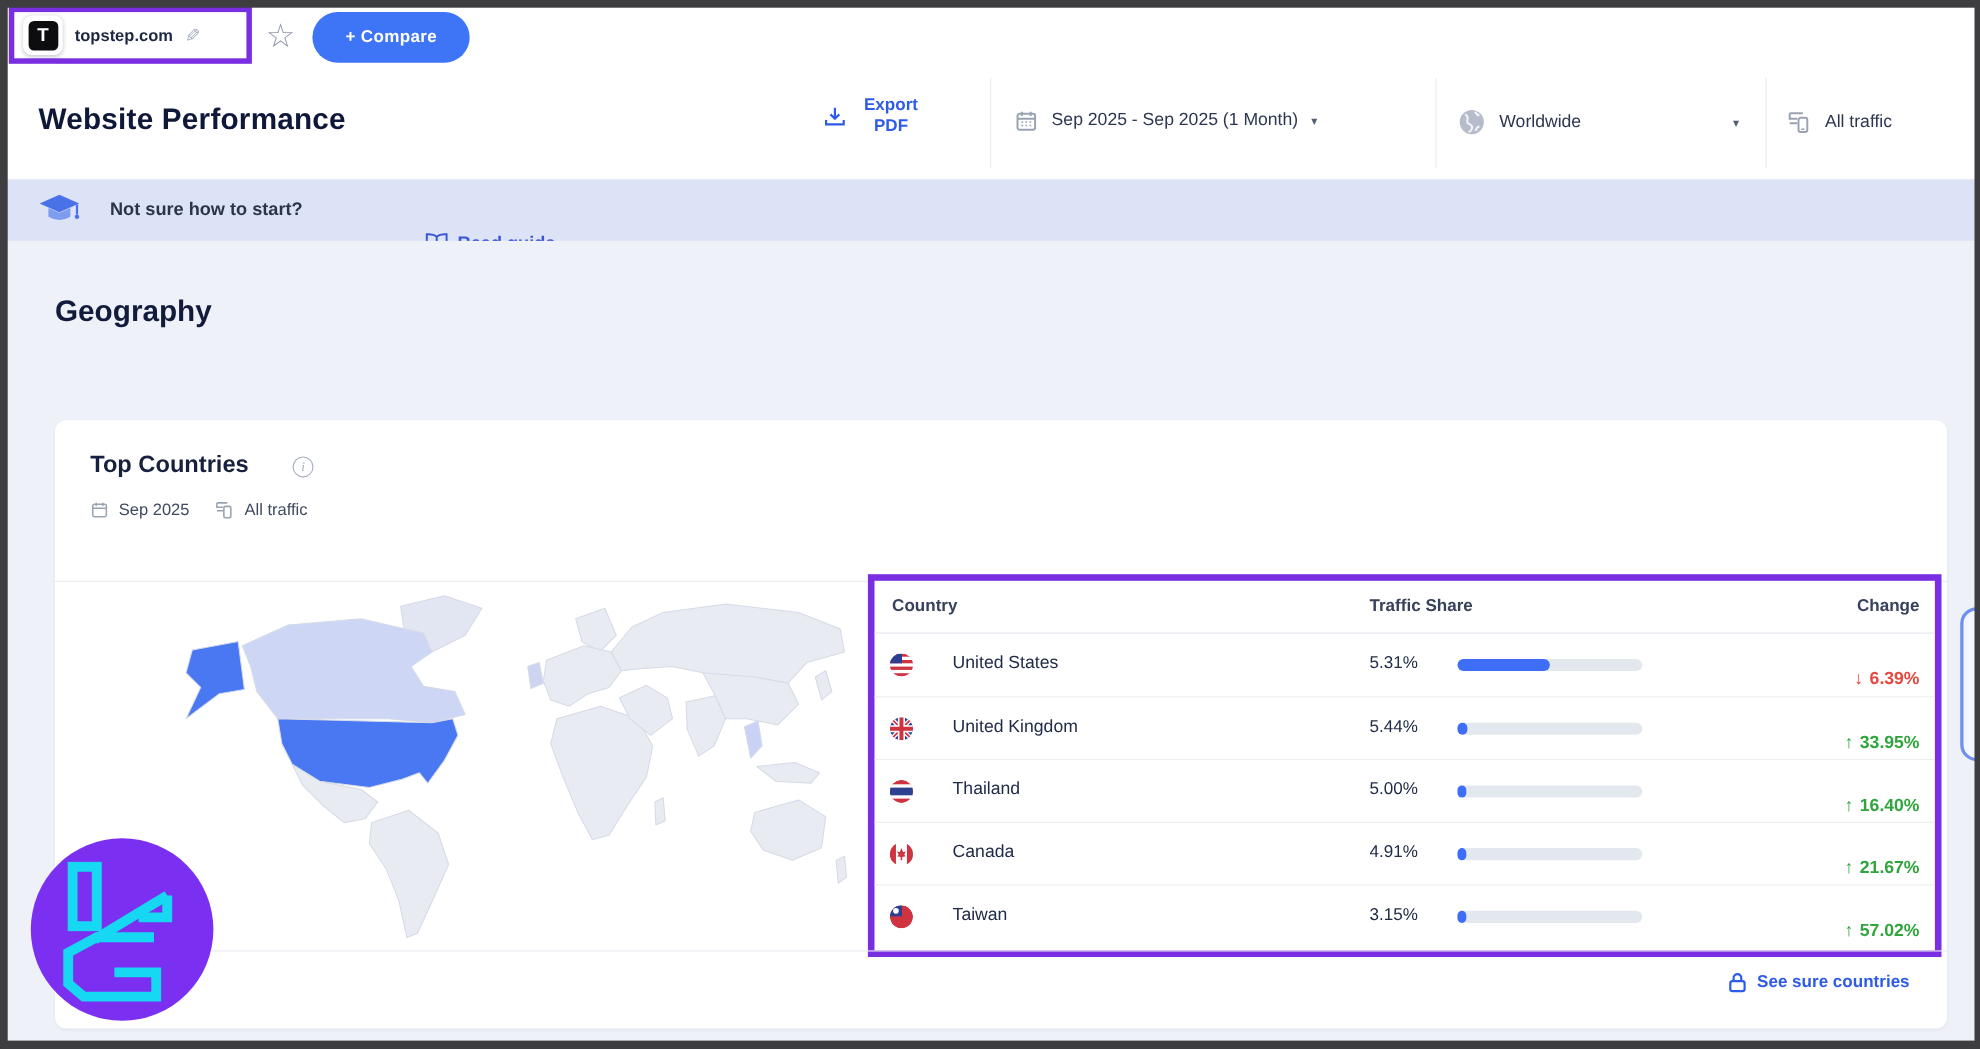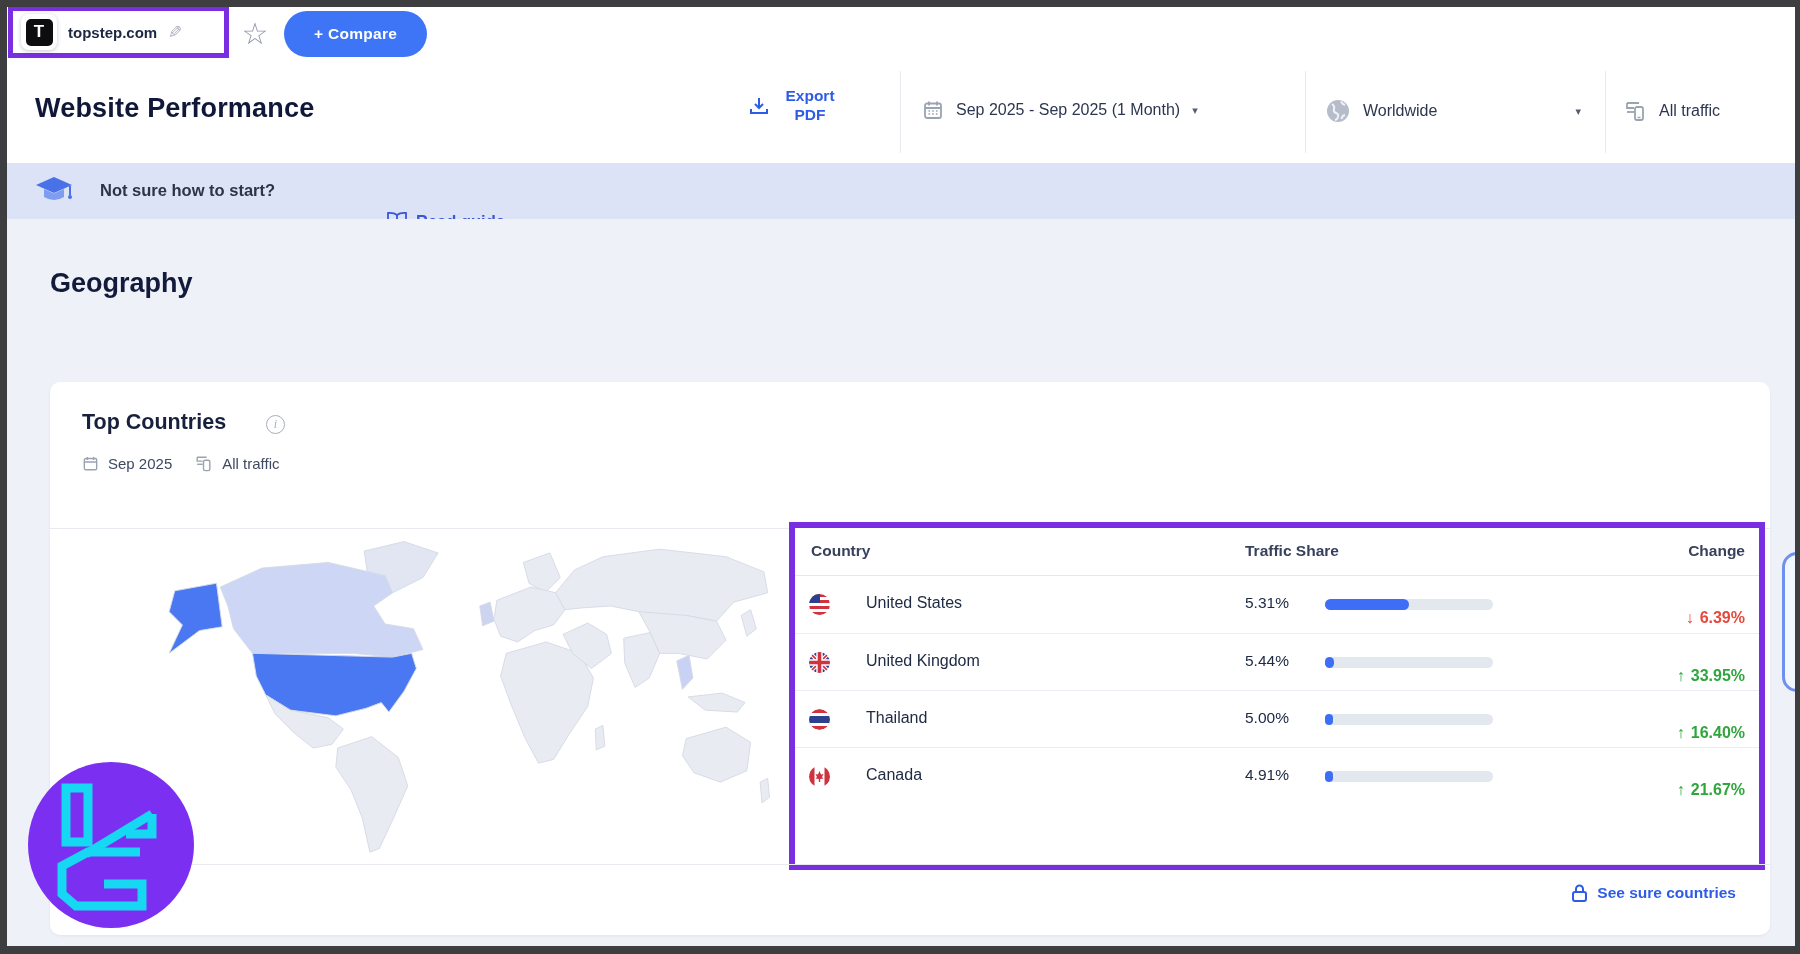--- a/index.html
+++ b/index.html
@@ -273,20 +273,33 @@
                 <path d="M10.5,5 L12,8.5 L14.5,8 L13,11 L14.5,12.5 L11.2,13 L11.2,16 L9.8,16 L9.8,13 L6.5,12.5 L8,11 L6.5,8 L9,8.5 Z" fill="#cf3340"></path>
               </svg></span>
           <span class="cname">Canada</span>
           <span class="share">4.91%</span>
           <span class="track">
               <span class="fill" style="width: 4.91%; display: block;"></span>
             </span>
           <span class="chg up"><span class="arr">↑</span><span>21.67%</span></span>
         </div>
 
+        <div class="t-row">
+          <span class="flag"><svg width="21" height="21" viewBox="0 0 21 21">
+                <circle cx="10.5" cy="10.5" r="10.5" fill="#cf3340"></circle>
+                <rect x="0" y="0" width="11" height="10" fill="#2d3f8f"></rect>
+                <circle cx="5.5" cy="5" r="2.6" fill="#fff"></circle>
+              </svg></span>
+          <span class="cname">Taiwan</span>
+          <span class="share">3.15%</span>
+          <span class="track">
+              <span class="fill" style="width: 3.15%; display: block;"></span>
+            </span>
+          <span class="chg up"><span class="arr">↑</span><span>57.02%</span></span>
+        </div>
       </div>
 
       <div class="footer-div"></div>
       <div class="see-more">
         <svg width="17" height="20" viewBox="0 0 17 20" fill="none" stroke="#2e5ce6" stroke-width="2">
             <rect x="2" y="9" width="13" height="9" rx="2"></rect>
             <path d="M5 9 V6 a3.5 3.5 0 0 1 7 0 V9"></path>
           </svg>
         <span>See sure countries</span>
       </div>

